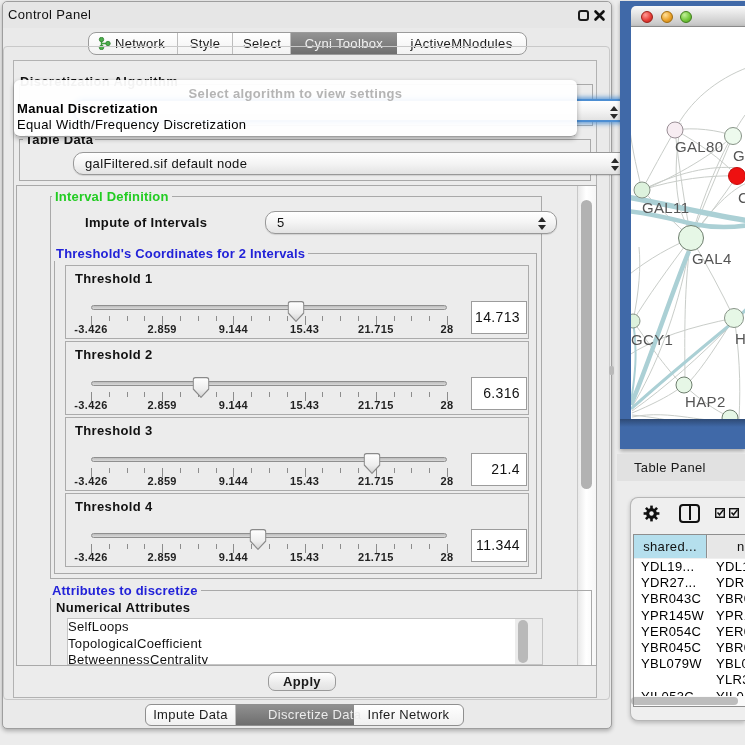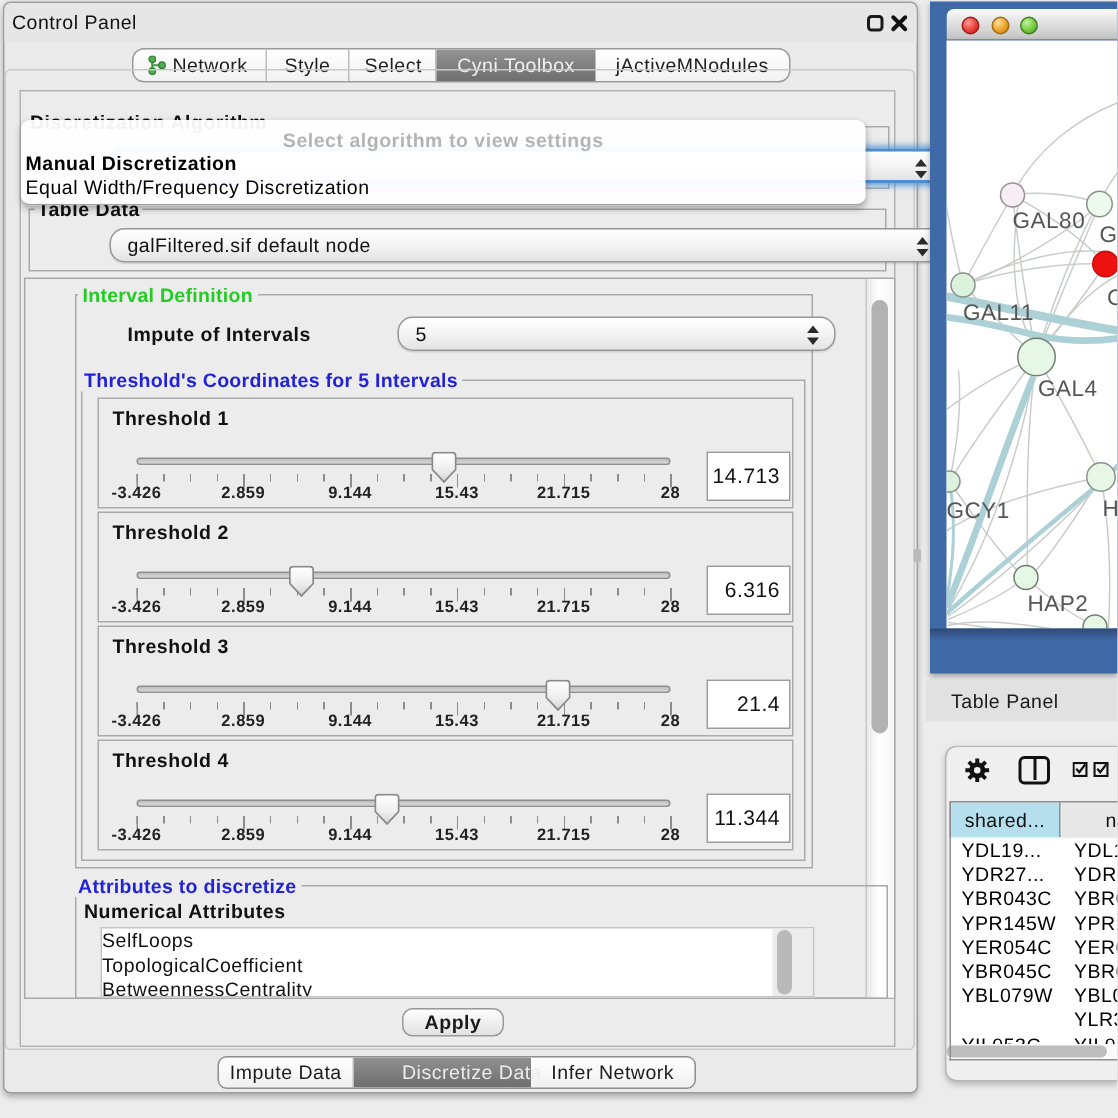--- a/index.html
+++ b/index.html
@@ -114,21 +114,21 @@
 <div class="abs" id="scrollpane"></div>
 <div class="abs" id="vtrack"></div>
 <div class="abs" id="vthumb"></div>
 
 <div class="abs group" style="left:50px; top:196px; width:492px; height:383px;"></div>
 <div class="abs gtitle" style="left:52px; top:189px; color:#22cc22;">Interval Definition</div>
 <div class="abs blabel" style="left:85px; top:215px;">Impute of Intervals</div>
 <div class="combo" style="left:218px; top:211px; width:292px;">5<div class="cArr"></div></div>
 
 <div class="abs group" style="left:53.5px; top:253px; width:483px; height:321px;"></div>
-<div class="abs gtitle" style="left:53px; top:246px; color:#2222d8;">Threshold's Coordinates for 5 Intervals</div>
+<div class="abs gtitle" style="left:53px; top:246px; color:#2222d8;">Threshold's Coordinates for 2 Intervals</div>
 
 <div class="tpanel" style="top:265px;" id="tp1">
     <div class="ttitle">Threshold 1</div>
     <div class="track"></div>
     <div class="ticks1"></div>
     <div class="ticks2"></div>
     <div class="tlab" style="left:25px;">-3.426</div>
     <div class="tlab" style="left:96.2px;">2.859</div>
     <div class="tlab" style="left:167.4px;">9.144</div>
     <div class="tlab" style="left:238.60000000000002px;">15.43</div>

